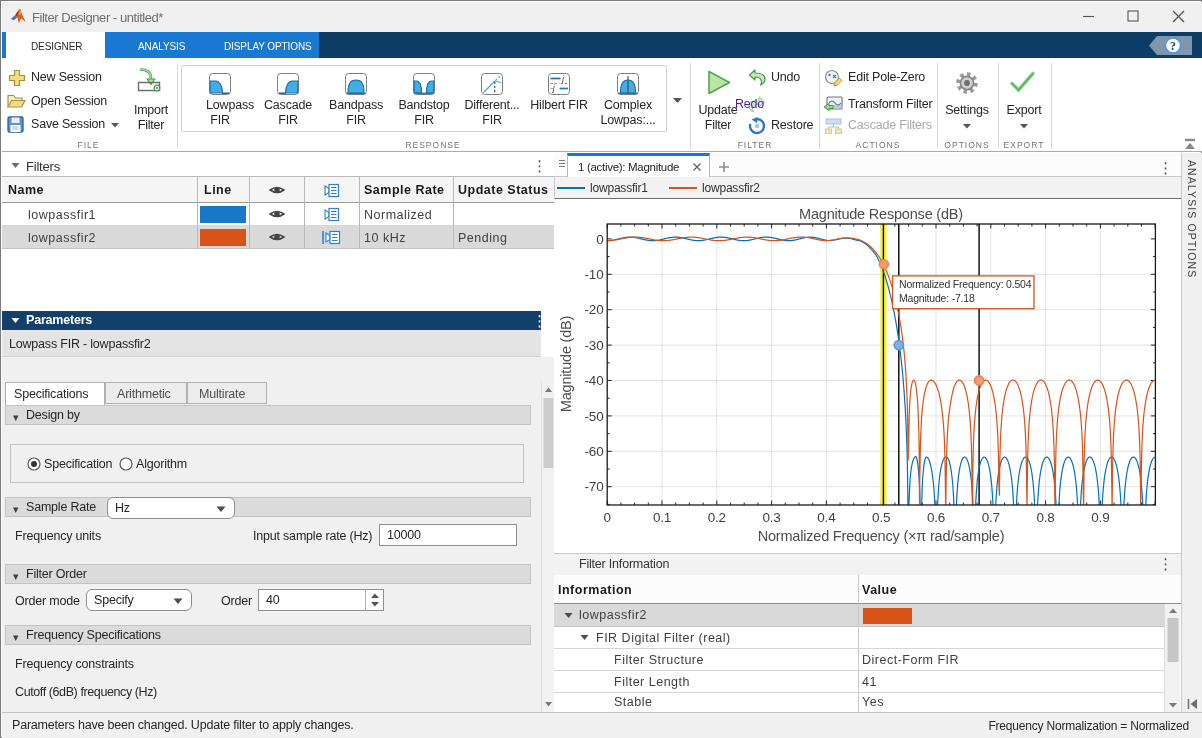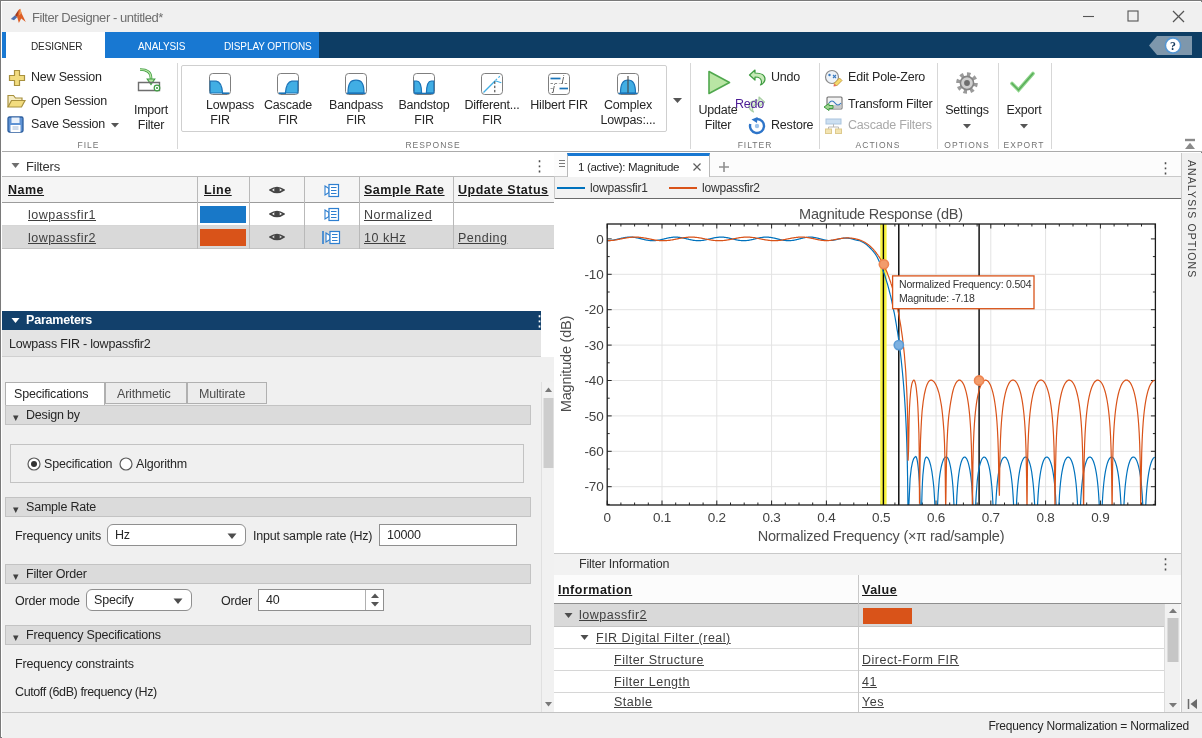--- a/index.html
+++ b/index.html
@@ -8,21 +8,21 @@
 .abs { position:absolute; }
 .lbl { position:absolute; white-space:nowrap; }
 .grp { position:absolute; font-size:8.5px; letter-spacing:1px; color:#737373; text-align:center; }
 .sep { position:absolute; width:1px; background:#d7d7d7; top:62px; height:86px; }
 .secbar { position:absolute; left:4px; width:526px; height:20px; background:#dbdbdb; border:1px solid #c3c3c3; line-height:18px; color:#262626; padding-left:20px; }
 .secbar .tri { position:absolute; left:7px; top:2px; color:#404040; font-size:11px; }
 .combo { position:absolute; background:#fff; border:1px solid #8f8f8f; border-radius:6px; height:22px; line-height:20px; padding-left:7px; color:#262626; }
 .combo svg { position:absolute; right:8px; top:8px; }
 .tbox { position:absolute; background:#fff; border:1px solid #8f8f8f; height:22px; line-height:20px; padding-left:7px; color:#262626; }
 .dots { position:absolute; width:4px; color:#4d4d4d; font-size:15px; letter-spacing:0; }
-.tbl { letter-spacing:0.5px; color:#404040;text-decoration:underline; }
+.tbl { letter-spacing:0.5px; color:#404040; }
 </style></head><body>
 <div id="win">
 
 <div class="abs" style="left:1px;top:1px;width:1200px;height:30px;background:#f0f0f0;"></div>
 <svg class="abs" style="left:9px;top:7px;" width="17" height="17" viewBox="0 0 17 17">
  <path d="M0.8 11 L5 7.2 L7.2 9.2 L4 12.2 Z" fill="#4e6fae"></path>
  <path d="M5 7.2 L8.5 2 L9.8 5.2 L7.2 9.2 Z" fill="#9e3a20"></path>
  <path d="M8.5 2 L10.2 0.8 L11.7 5.4 L15.8 14 L11.2 10.6 L8.9 15 L7.2 9.2 Z" fill="#dd5f26"></path>
  <path d="M10.2 0.8 L11.5 4.8 L10 6.7 L8.9 7.6 Z" fill="#f09b59"></path>
 </svg>
@@ -296,21 +296,21 @@
  <circle cx="7" cy="7" r="6" fill="#fff" stroke="#5a5a5a" stroke-width="1.2"></circle>
       <circle cx="7" cy="7" r="3" fill="#333"></circle>
 </svg>
 <div class="lbl" style="left:43px;top:456px;">Specification</div>
 <svg class="abs" style="left:118px;top:456px;" width="14" height="14" viewBox="0 0 14 14">
  <circle cx="7" cy="7" r="6" fill="#fff" stroke="#5a5a5a" stroke-width="1.2"></circle>
 </svg>
 <div class="lbl" style="left:135px;top:456px;">Algorithm</div>
 <div class="secbar" style="top:496px;"><span class="tri">▾</span>Sample Rate</div>
 <div class="lbl" style="left:14px;top:528px;">Frequency units</div>
-<div class="combo" style="left:106px;top:523px;width:139px;">Hz<svg width="10" height="7" viewBox="0 0 10 7">
+<div class="combo" style="left:106px;top:496px;width:128px;">Hz<svg width="10" height="7" viewBox="0 0 10 7">
         <path d="M0.5 0.5 L5 6 L9.5 0.5 Z" fill="#4d4d4d"></path>
       </svg></div>
 <div class="lbl" style="left:252px;top:528px;">Input sample rate (Hz)</div>
 <div class="tbox" style="left:378px;top:523px;width:138px;">10000</div>
 <div class="secbar" style="top:563px;"><span class="tri">▾</span>Filter Order</div>
 <div class="lbl" style="left:14px;top:593px;">Order mode</div>
 <div class="combo" style="left:85px;top:588px;width:106px;">Specify<svg width="10" height="7" viewBox="0 0 10 7">
         <path d="M0.5 0.5 L5 6 L9.5 0.5 Z" fill="#4d4d4d"></path>
       </svg></div>
 <div class="lbl" style="left:220px;top:593px;">Order</div>
@@ -572,13 +572,14 @@
 </div>
 <svg class="abs" style="left:1186px;top:697px;z-index:6;" width="11" height="12" viewBox="0 0 11 12">
  <line x1="1.5" y1="1" x2="1.5" y2="11" stroke="#6b6b6b" stroke-width="1.5"></line>
  <path d="M10 1 L3.5 6 L10 11 Z" fill="#6b6b6b"></path>
 </svg>
 
 <div class="abs" style="left:1180px;top:152px;width:21px;height:559px;background:#f0f0f0;border-left:1px solid #c9c9c9;"></div>
 <div class="lbl" style="left:1185px;top:159px;writing-mode:vertical-rl;font-size:10.5px;color:#404040;letter-spacing:1.1px;">ANALYSIS OPTIONS</div>
 
 <div class="abs" style="left:1px;top:711px;width:1200px;height:26px;background:#f0f0f0;border-top:1px solid #c3c3c3;"></div>
+<div class="lbl" style="left:11px;top:717px;">Parameters have been changed. Update filter to apply changes.</div>
 <div class="lbl" style="right:12px;top:718px;font-size:12px;">Frequency Normalization = Normalized</div>
 </div>
 </body></html>

